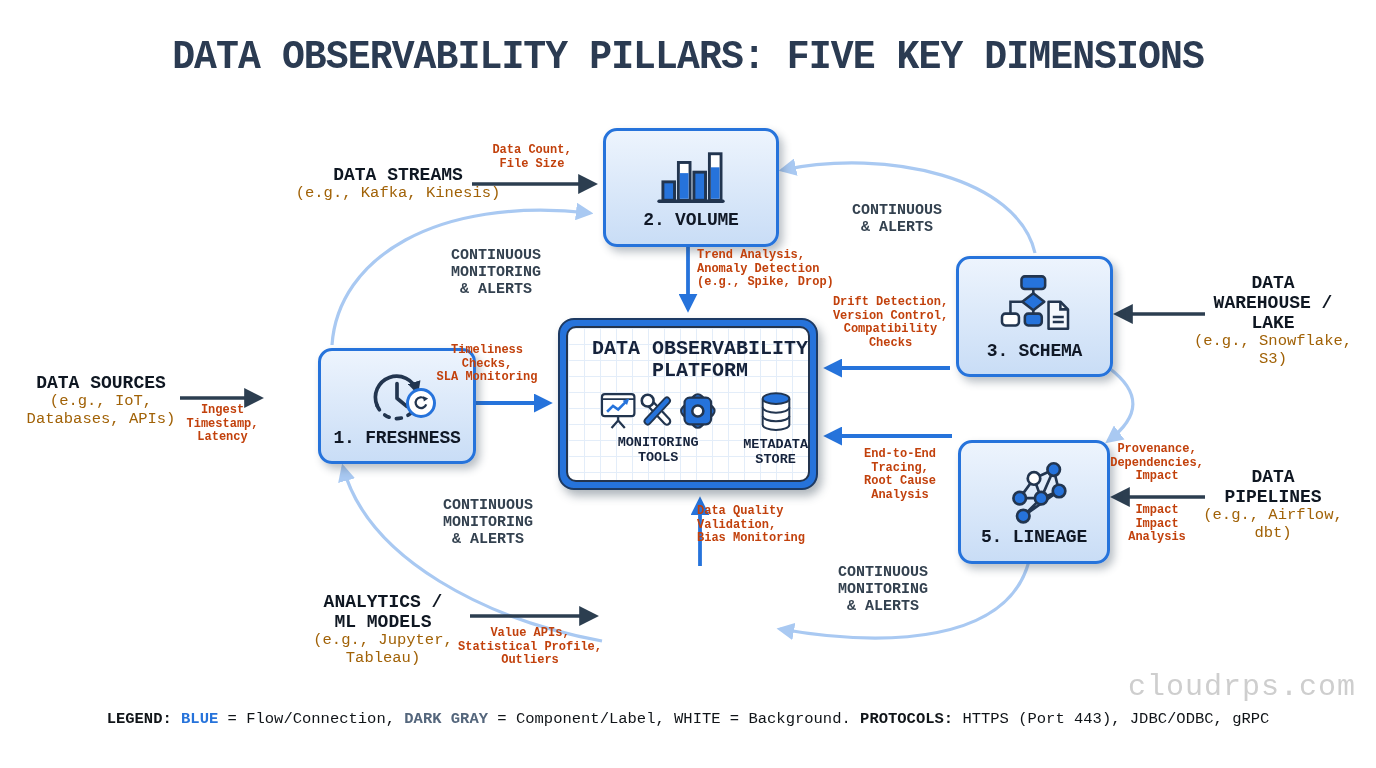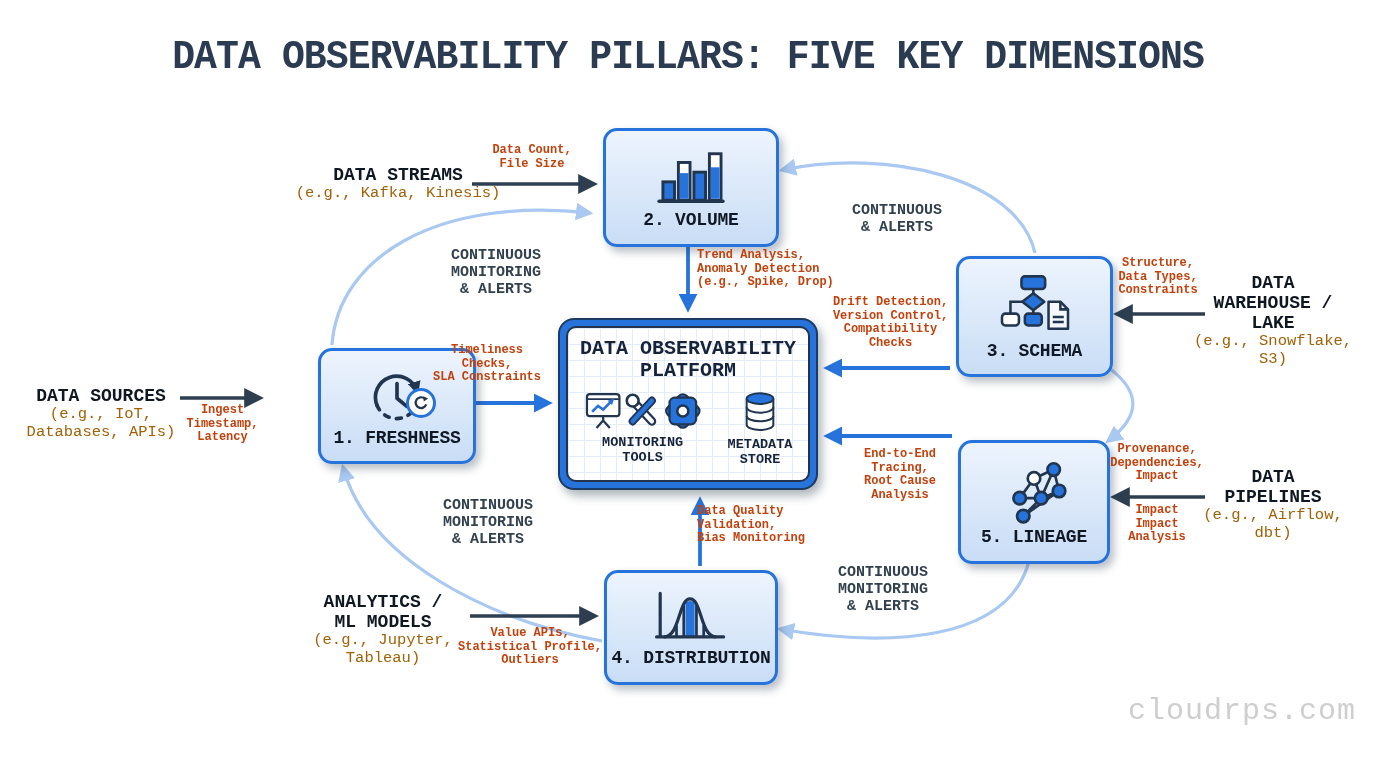--- a/index.html
+++ b/index.html
@@ -13,21 +13,21 @@
   .pillar{position:absolute;border:3px solid #2673DB;border-radius:14px;
           background:linear-gradient(180deg,#EDF4FD 0%,#C9DDF6 100%);
           box-shadow:4px 5px 9px rgba(44,62,80,.33);
           display:flex;flex-direction:column;align-items:center;justify-content:center;}
   .pillar .plabel{font-size:18px;font-weight:800;color:#101826;letter-spacing:-.2px;margin-top:2px;}
   
   .platform{position:absolute;left:558px;top:318px;width:260px;height:172px;
             background:#2673DB;border:2px solid #1d3a63;border-radius:16px;padding:6px;
             box-sizing:border-box;box-shadow:4px 6px 10px rgba(44,62,80,.38);}
   .platform .inner{width:100%;height:100%;background:#ffffff;border:2px solid #24344d;border-radius:10px;
-            box-sizing:border-box;display:flex;flex-direction:column;align-items:center;
+            box-sizing:border-box;display:flex;flex-direction:column;align-items:flex-end;
             background-image:linear-gradient(#e3edf9 1px,transparent 1px),
                              linear-gradient(90deg,#e3edf9 1px,transparent 1px);
             background-size:16px 16px;}
   .platform .ptitle{font-size:20px;font-weight:800;color:#16233c;text-align:center;
             line-height:1.1;margin-top:10px;white-space:pre-line;}
   .platform .icon-row{display:flex;align-items:flex-start;justify-content:center;gap:26px;margin-top:8px;}
   .platform .igroup{display:flex;flex-direction:column;align-items:center;}
   .platform .ilabel{font-size:13.5px;font-weight:800;color:#16233c;text-align:center;
             line-height:1.12;white-space:pre-line;margin-top:3px;}
   
@@ -40,21 +40,21 @@
   .ext .ext-sub{font-weight:400;font-size:15.5px;color:#a16207;line-height:1.15;white-space:pre-line;}
   
   .badge{position:absolute;left:406px;top:388px;width:30px;height:30px;border-radius:50%;
          background:#fff;border:3px solid #2673DB;box-sizing:border-box;
          display:flex;align-items:center;justify-content:center;}
   
   .legend{position:absolute;top:710px;left:0;width:100%;text-align:center;font-size:15.5px;color:#101418;}
   .legend .b{font-weight:800;}
   .legend .blue{color:#2673DB;font-weight:800;}
   .legend .gray{color:#54667c;font-weight:800;}
-  .watermark{position:absolute;right:20px;top:694px;font-size:30px;color:#c9c9c9;
+  .watermark{position:absolute;right:20px;top:670px;font-size:30px;color:#c9c9c9;
              letter-spacing:1px;opacity:.9;}
 </style>
 </head>
 <body>
 
 <div class="canvas">
 
   <div class="title">DATA OBSERVABILITY PILLARS: FIVE KEY DIMENSIONS</div>
 
   <svg class="layer" width="1376" height="768">
@@ -139,29 +139,20 @@
       <circle cx="24" cy="46" r="7" fill="#2673DB" stroke="#22354f" stroke-width="3"></circle>
       <circle cx="40" cy="24" r="7" fill="#ffffff" stroke="#22354f" stroke-width="3"></circle>
       <circle cx="62" cy="14" r="7" fill="#2673DB" stroke="#22354f" stroke-width="3"></circle>
       <circle cx="68" cy="38" r="7" fill="#2673DB" stroke="#22354f" stroke-width="3"></circle>
       <circle cx="48" cy="46" r="7" fill="#2673DB" stroke="#22354f" stroke-width="3"></circle>
       <circle cx="28" cy="66" r="7" fill="#2673DB" stroke="#22354f" stroke-width="3"></circle>
     </svg>
     <div class="plabel">5. LINEAGE</div>
   </div>
 
-  <div class="pillar" style="left:604px;top:570px;width:168px;height:109px;">
-    <svg width="90" height="58" viewBox="0 0 88 64">
-      <path d="M 38 17 C 40 13.5 46 13.5 48 17 L 48 54 L 38 54 Z" fill="#2673DB"></path>
-      <path d="M 14 54 C 32 54 30 12 43 12 C 56 12 54 54 72 54" fill="none" stroke="#22354f" stroke-width="3.5"></path>
-      <path d="M 28 41 V 54 M 36 19 V 54 M 50 19 V 54 M 58 41 V 54" stroke="#22354f" stroke-width="3"></path>
-      <path d="M 10 6 V 54 M 6 54 H 80" fill="none" stroke="#22354f" stroke-width="3.5" stroke-linecap="round"></path>
-    </svg>
-    <div class="plabel">4. DISTRIBUTION</div>
-  </div>
 
   <div class="platform">
     <div class="inner">
       <div class="ptitle">DATA OBSERVABILITY
 PLATFORM</div>
       <div class="icon-row">
         <div class="igroup">
           <svg width="118" height="42" viewBox="0 0 160 56">
 
             <g>
@@ -203,21 +194,21 @@
     </div>
   </div>
 
   <div class="badge">
     <svg width="16" height="16" viewBox="0 0 16 16">
       <path d="M 13.2 9.3 A 5.4 5.4 0 1 1 11.6 3.6" fill="none" stroke="#22354f" stroke-width="2.2"></path>
       <polygon points="10.2,1.2 15.2,3.4 10.8,6.6" fill="#22354f"></polygon>
     </svg>
   </div>
 
-  <div class="ext" style="left:12px;top:386px;width:178px;">
+  <div class="ext" style="left:12px;top:373px;width:178px;">
     <div class="ext-title">DATA SOURCES</div>
     <div class="ext-sub">(e.g., IoT,
 Databases, APIs)</div>
   </div>
   <div class="ext" style="left:295px;top:165px;width:206px;">
     <div class="ext-title">DATA STREAMS</div>
     <div class="ext-sub">(e.g., Kafka, Kinesis)</div>
   </div>
   <div class="ext" style="left:1183px;top:273px;width:180px;">
     <div class="ext-title">DATA
@@ -236,31 +227,28 @@
     <div class="ext-sub">(e.g., Jupyter, Tableau)</div>
   </div>
 
   <div class="lbl" style="left:170px;top:404px;width:105px;">Ingest
 Timestamp,
 Latency</div>
   <div class="lbl" style="left:472px;top:144px;width:120px;">Data Count,
 File Size</div>
   <div class="lbl" style="left:417px;top:344px;width:140px;">Timeliness
 Checks,
-SLA Constraints</div>
+SLA Monitoring</div>
   <div class="lbl left" style="left:697px;top:249px;width:185px;">Trend Analysis,
 Anomaly Detection
 (e.g., Spike, Drop)</div>
   <div class="lbl" style="left:818px;top:296px;width:145px;">Drift Detection,
 Version Control,
 Compatibility
 Checks</div>
-  <div class="lbl" style="left:1103px;top:257px;width:110px;">Structure,
-Data Types,
-Constraints</div>
   <div class="lbl" style="left:1092px;top:443px;width:130px;">Provenance,
 Dependencies,
 Impact</div>
   <div class="lbl" style="left:1107px;top:504px;width:100px;">Impact
 Impact
 Analysis</div>
   <div class="lbl" style="left:833px;top:448px;width:134px;">End-to-End
 Tracing,
 Root Cause
 Analysis</div>
@@ -275,16 +263,17 @@
 &amp; ALERTS</div>
   <div class="lbl cma" style="left:827px;top:203px;width:140px;">CONTINUOUS
 &amp; ALERTS</div>
   <div class="lbl cma" style="left:413px;top:498px;width:150px;">CONTINUOUS
 MONITORING
 &amp; ALERTS</div>
   <div class="lbl cma" style="left:808px;top:565px;width:150px;">CONTINUOUS
 MONITORING
 &amp; ALERTS</div>
 
+  <div class="legend"><span class="b">LEGEND: </span><span class="blue">BLUE</span><span> = Flow/Connection, </span><span class="gray">DARK GRAY</span><span> = Component/Label, WHITE = Background. </span><span class="b">PROTOCOLS:</span><span> HTTPS (Port 443), JDBC/ODBC, gRPC</span></div>
 
   <div class="watermark">cloudrps.com</div>
 
 </div>
 
 </body></html>

